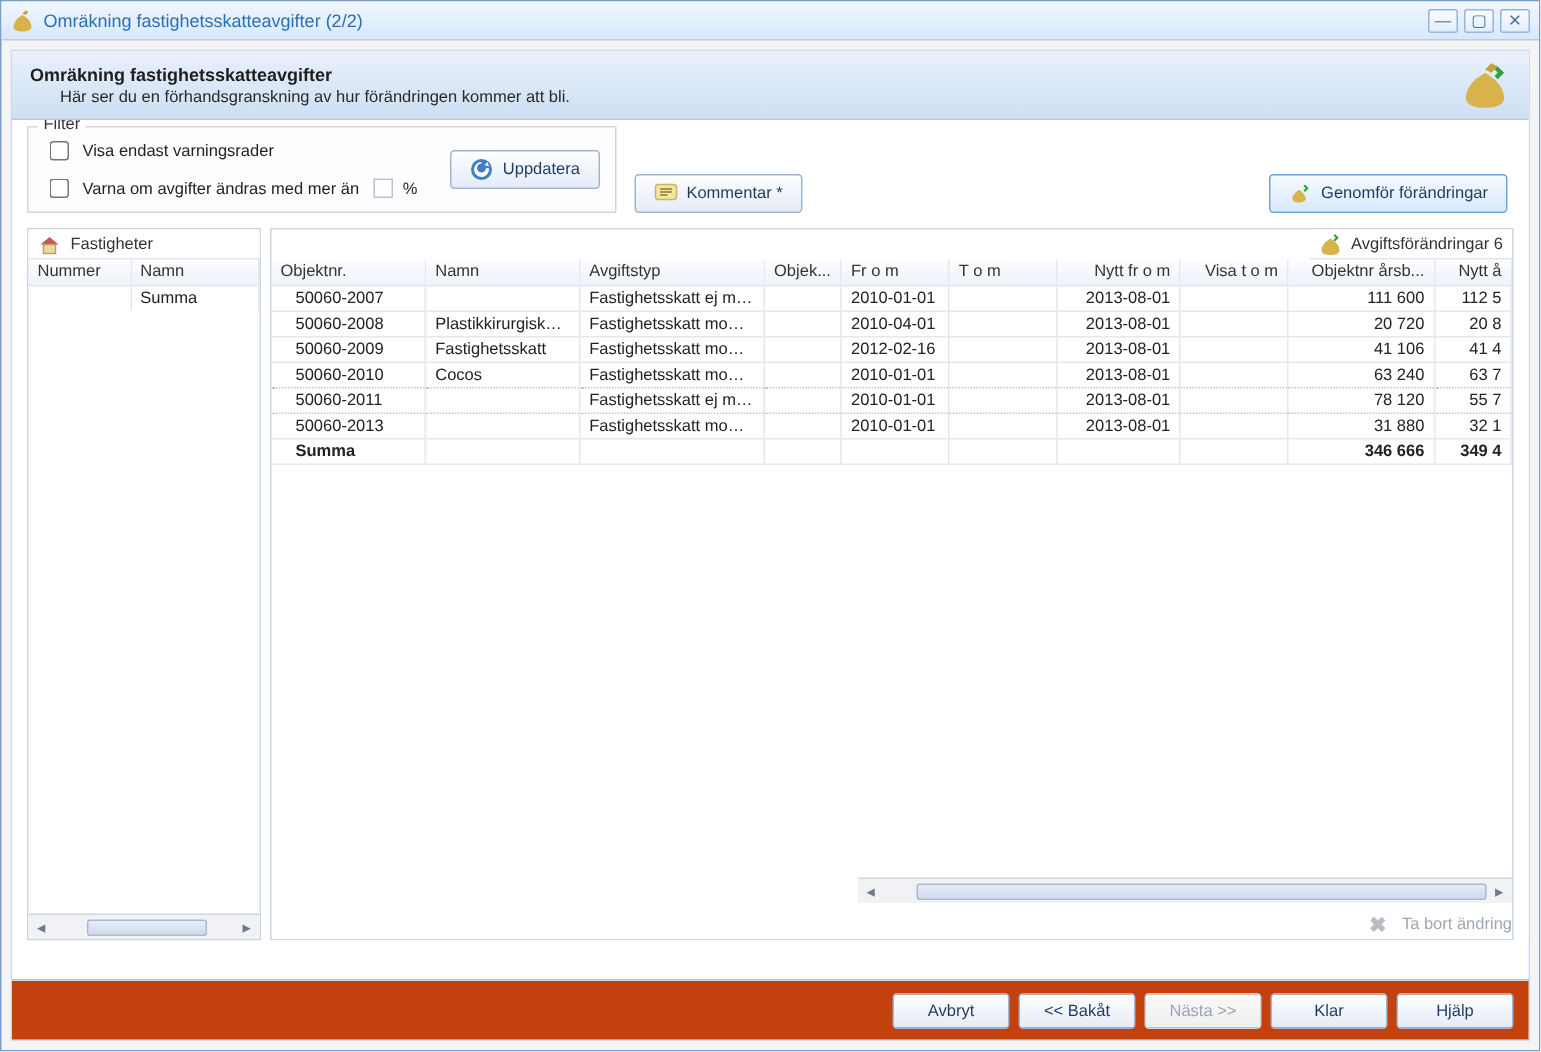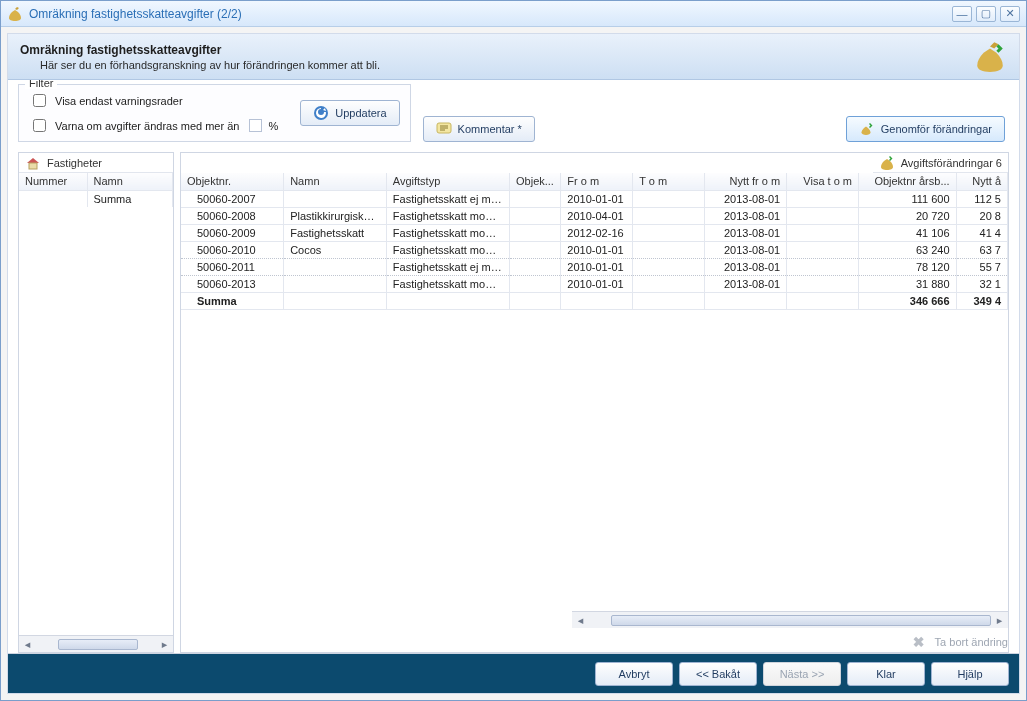--- a/index.html
+++ b/index.html
@@ -40,21 +40,21 @@
   th { background:linear-gradient(#fdfdfe,#eef2f9); color:#333; font-weight:normal; position:sticky; top:0;}
   td.num, th.num { text-align:right;margin-top:25px; }
   .left table td { border-bottom:none; }
   .left table tr + tr td { border-top:none; }
   .hscroll { height:17px; background:#f0f2f6; border-top:1px solid #d2d7e2; display:flex; align-items:center; }
   .hscroll .thumb { height:11px; background:linear-gradient(#e7edf7,#cfd9ea); border:1px solid #a9b7cf; border-radius:2px; margin-left:22px;}
   .hscroll .arrow { width:17px; height:17px; display:flex; align-items:center; justify-content:center; color:#6f7a8c;}
   .remove-row { display:flex; align-items:center; gap:8px; padding:6px 0 2px 2px; }
   .remove-row .x { width:16px; height:16px; color:#b9bec6; font-weight:bold; font-size:14px; display:flex; align-items:center; justify-content:center;}
   .remove-row span { color:#9ea6b2; }
-  .bottombar { height:40px; border-top:1px solid #cdd4e1; display:flex; align-items:center; justify-content:flex-end; gap:6px; padding:17px 10px; background:#0c4a6e;}
+  .bottombar { height:40px; border-top:1px solid #cdd4e1; display:flex; align-items:center; justify-content:flex-end; gap:6px; padding:17px 10px; background:#c2410c;margin-top:26px;}
   .bottombar .btn { min-width:78px; justify-content:center; height:24px; }
   .summarow td { font-weight:bold; }
   .thin td { border-bottom:1px dotted #bfc5d0;}
   .icon-bag svg, .icon-house svg, .icon-refresh svg, .icon-comment svg, .icon-apply svg { display:block; }
 </style>
 </head>
 <body>
 
 <div class="window">
   <div class="titlebar">

